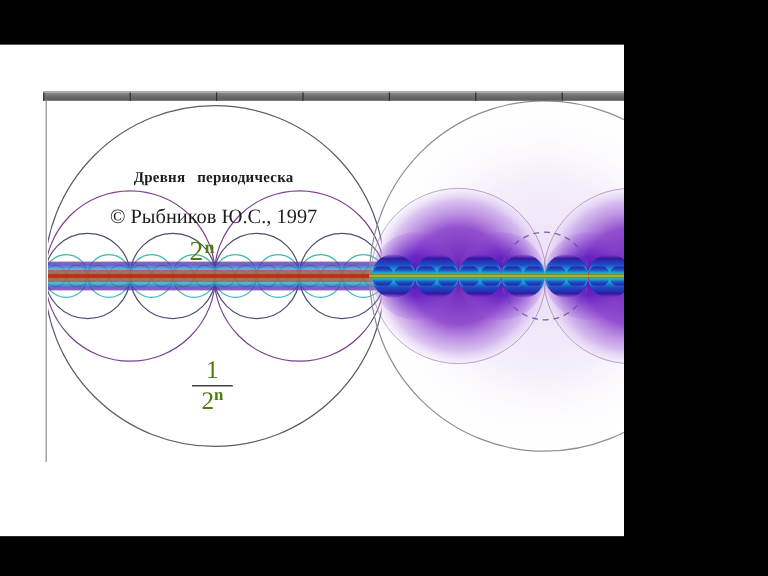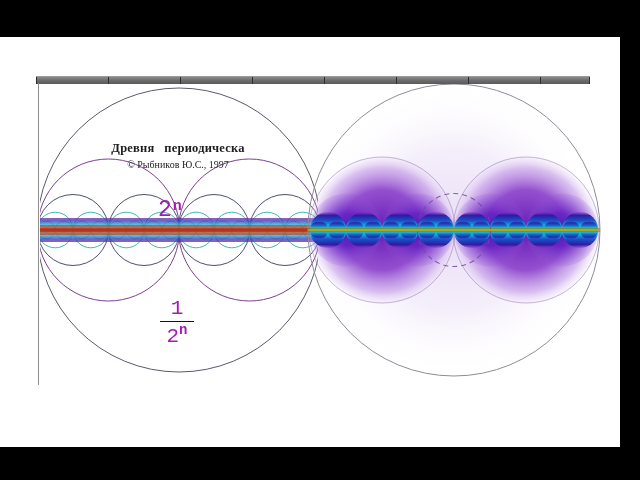--- a/index.html
+++ b/index.html
@@ -24,21 +24,21 @@
     z-index: 40;
   }
   #letterbox-top { top: 0; height: 37px; }
   #letterbox-bottom { top: 447px; height: 33px; }
 
   
   #slide {
     position: absolute;
     left: 0;
     top: 37px;
-    width: 620px;
+    width: 520px;
     height: 410px;
     background: #ffffff;
     overflow: hidden;
   }
 
   
   #ruler {
     position: absolute;
     left: 36px;
     top: 39px;
@@ -89,31 +89,31 @@
   }
   #caption-line1, #caption-line2 {
     font-family: "Liberation Serif", serif;
     font-weight: bold;
     font-size: 12.5px;
     letter-spacing: 0.2px;
     white-space: pre;
   }
   #caption-credit {
     font-family: "Liberation Serif", serif;
-    font-size: 10px;
-    margin-top: 3px;
+    font-size: 17px;
+    margin-top: 15px;
     white-space: pre;
   }
 
   
   .math-label {
     position: absolute;
     z-index: 12;
-    color: #a21caf;
-    font-family: Liberation Mono, monospace;
+    color: #4d7c0f;
+    font-family: Liberation Serif, serif;
   }
   #label-power {
     left: 158px;
     top: 160px;
   }
   #label-power .base { font-size: 23px; }
   #label-power .expo {
     font-size: 15px;
     font-weight: bold;
     vertical-align: super;

